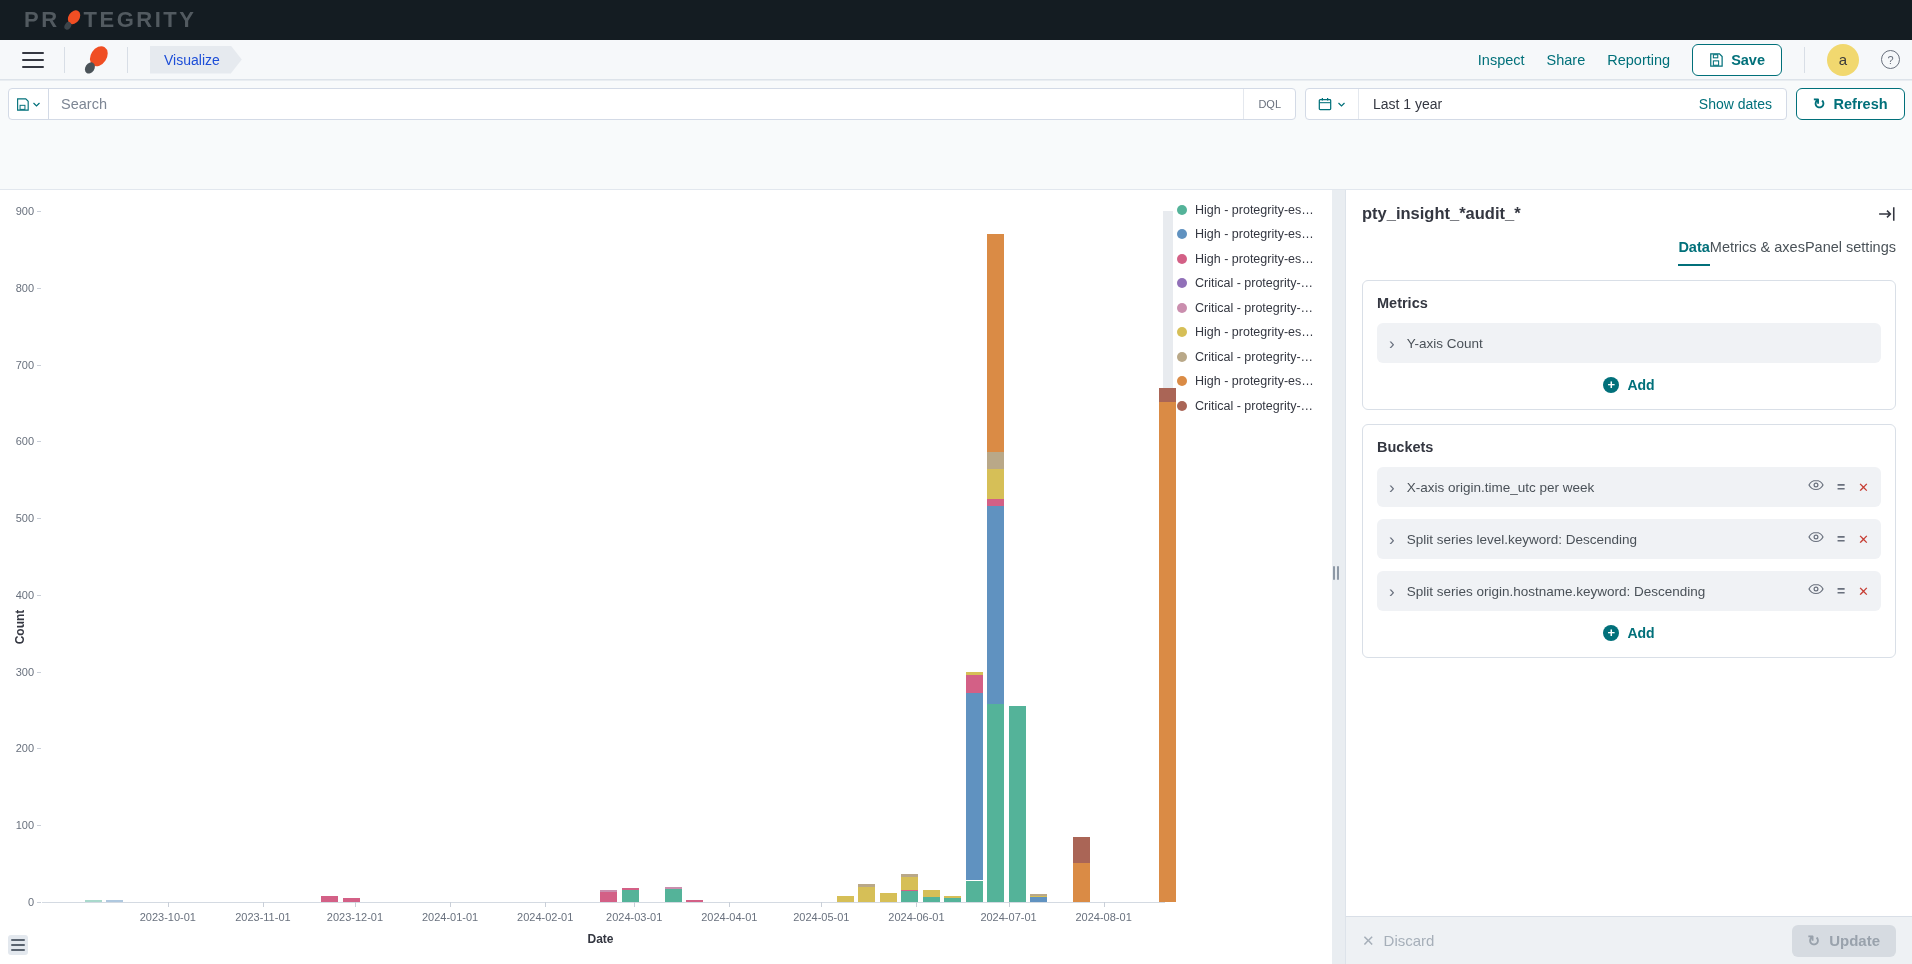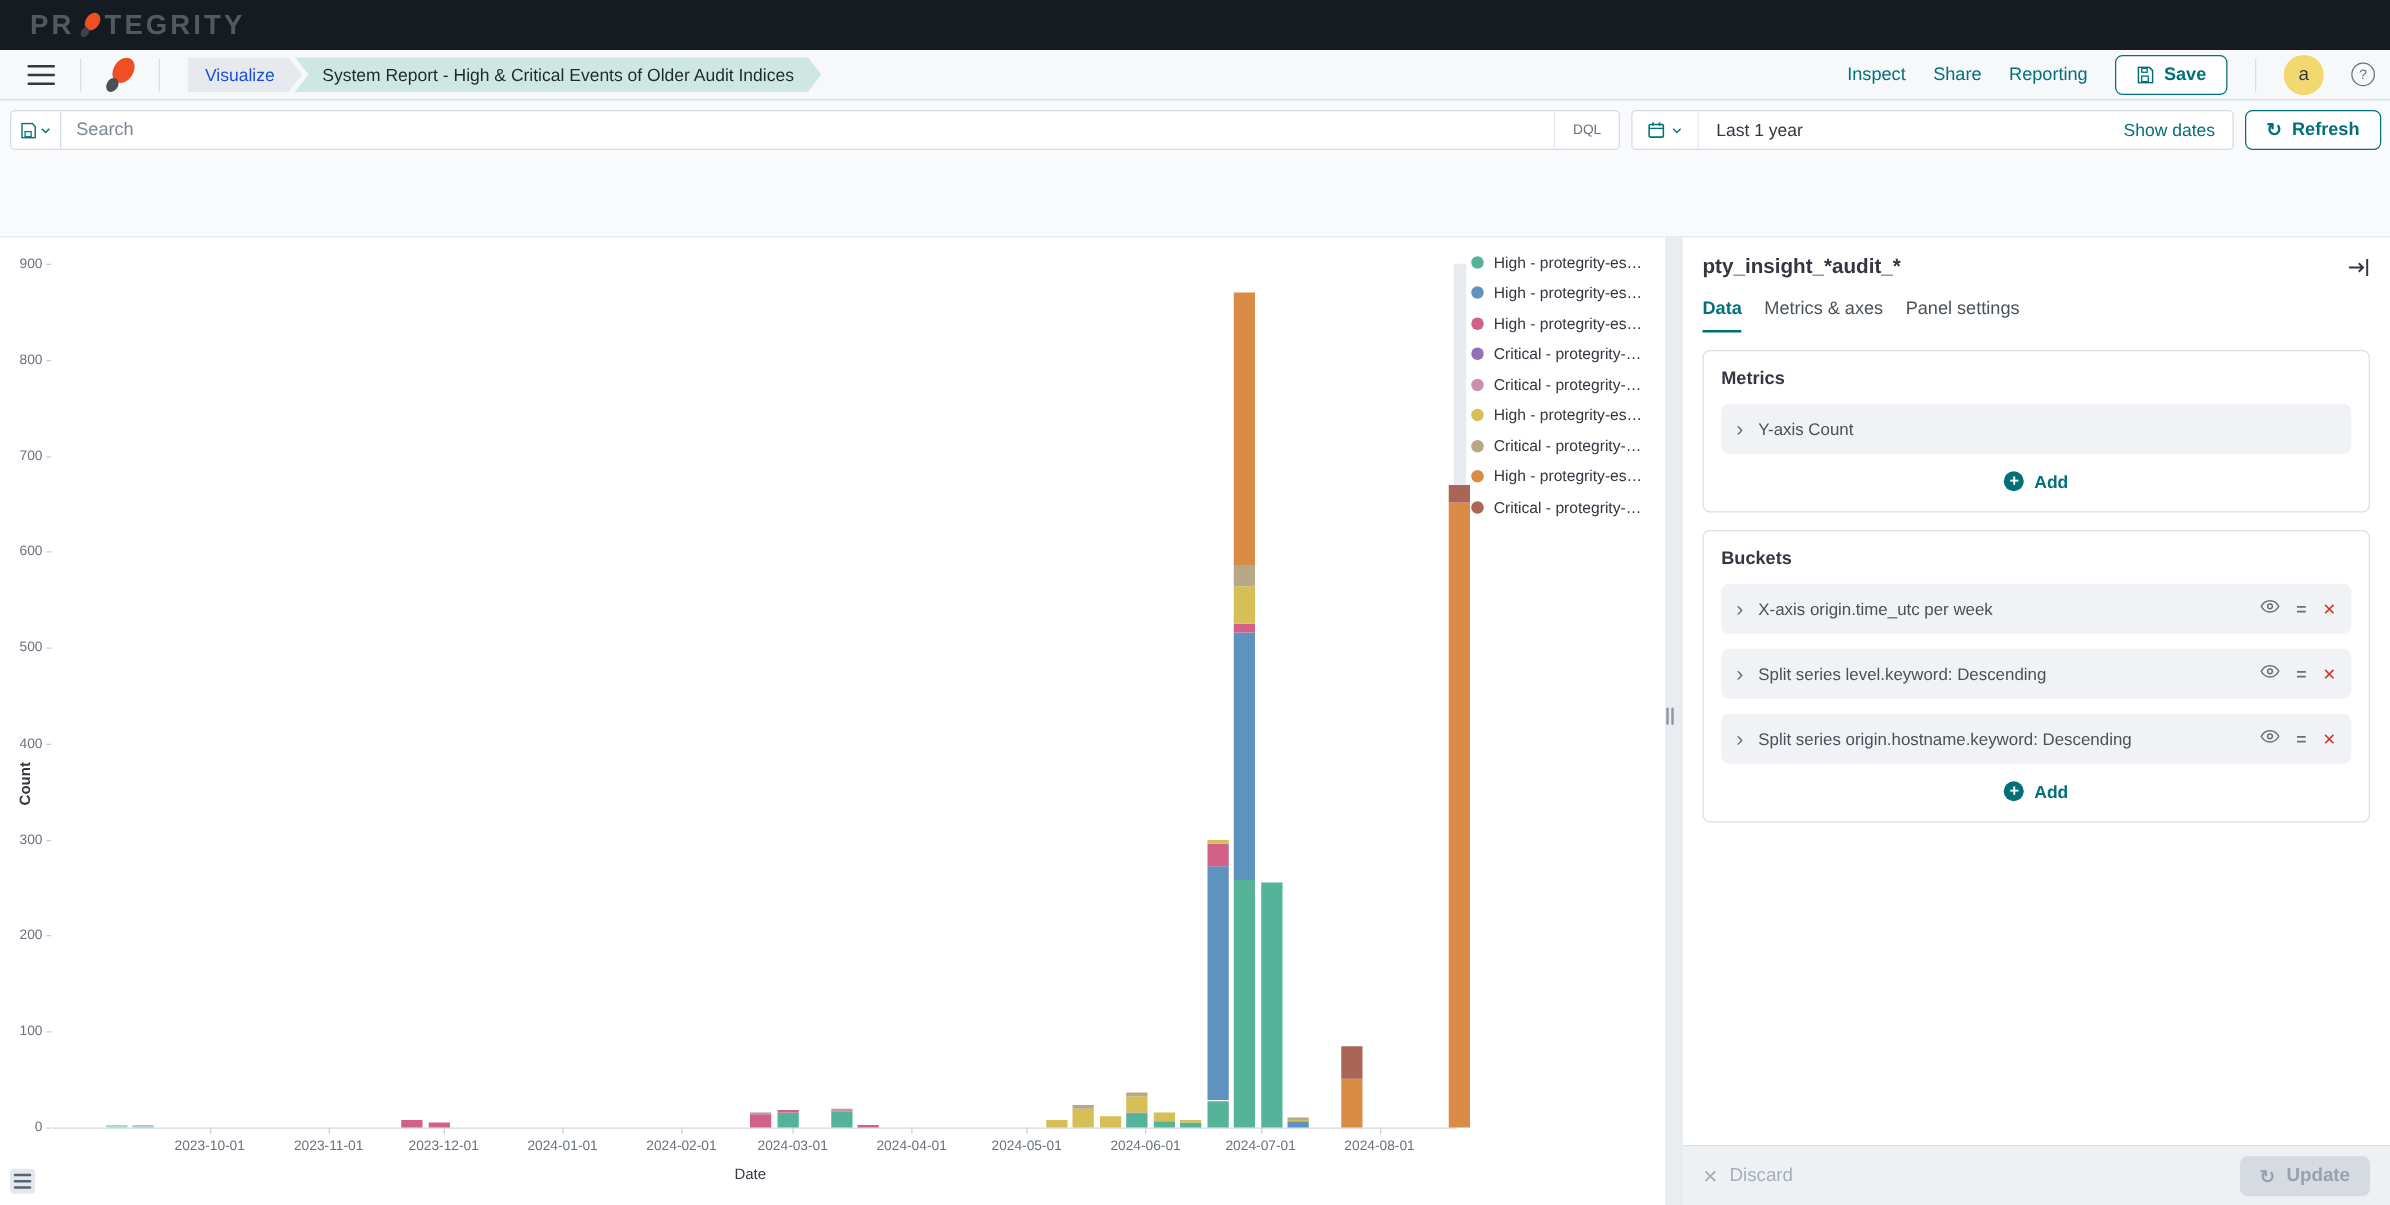--- a/index.html
+++ b/index.html
@@ -48,41 +48,41 @@
   .addfilter { margin-left:14px; color:#01707a; font-size:13.5px; cursor:pointer; }
 
   
   .chart-area { position:absolute; left:0; top:190px; width:1332px; height:774px; background:#fff; }
   .ytick-label { position:absolute; width:32px; text-align:right; font-size:11px; color:#69717e; }
   .ytick-mark { position:absolute; width:4px; height:1px; background:#c9cfd8; }
   .xtick-label { position:absolute; width:90px; text-align:center; font-size:11px; color:#69717e; }
   .xtick-mark { position:absolute; width:1px; height:5px; background:#c9cfd8; }
   .xaxis-line { position:absolute; height:1px; background:#d4dae2; }
   .axis-title-y { position:absolute; left:-2px; top:430px; transform:rotate(-90deg); transform-origin:center; font-size:12px; font-weight:bold; color:#343741; width:44px; text-align:center; }
-  .axis-title-x { position:absolute; font-size:12px; font-weight:normal; color:#343741; }
+  .axis-title-x { position:absolute; font-size:12px; font-weight:bold; color:#343741; }
   .bar-seg { position:absolute; }
   .plot-gutter { position:absolute; background:#e8ebef; }
   .legend { position:absolute; left:1177px; top:10px; display:flex; flex-direction:column;justify-content:space-between; }
   .legend-item { display:flex; align-items:center; gap:8px; height:19px; margin-bottom:5.5px; cursor:pointer; }
   .legend-dot { width:10px; height:10px; border-radius:50%; flex:0 0 auto; }
   .legend-text { font-size:12.5px; color:#343741; white-space:nowrap; }
   .chart-bottom-icon { position:absolute; left:8px; top:745px; width:20px; height:20px; background:#e3e8ee; border-radius:3px; padding:4px 3px; display:flex; flex-direction:column; justify-content:space-between; cursor:pointer; }
   .chart-bottom-icon div { height:1.6px; background:#5a6470; border-radius:1px; }
 
   
   .divider-handle { position:absolute; left:1333px; top:566px; display:flex; gap:2px; cursor:col-resize; }
   .divider-handle div { width:2px; height:14px; background:#8e99a6; border-radius:1px; }
 
   
   .side-panel { position:absolute; left:1345px; top:190px; width:567px; height:774px; background:#fff; border-left:1px solid #dde3ea; }
   .panel-inner { padding:14px 16px 0 16px; }
   .panel-titlerow { display:flex; align-items:center; justify-content:space-between; }
   .panel-title { font-size:16.5px; font-weight:bold; color:#343741; }
   .panel-collapse { color:#343741; cursor:pointer; }
-  .tabs { display:flex; gap:18px; margin-top:16px; }
+  .tabs { display:flex; margin-top:16px;justify-content:flex-end; }
   .tab { font-size:14.5px; color:#4a5258; padding-bottom:9px; cursor:pointer; }
   .tab.active { color:#01707a; font-weight:600; border-bottom:2px solid #01707a; }
   .card { border:1px solid #d9dfe7; border-radius:6px; background:#fff; padding:14px; margin-top:14px; }
   .card-heading { font-size:14.5px; font-weight:bold; color:#343741; }
   .agg-row { margin-top:12px; background:#f0f2f5; border-radius:6px; height:40px; display:flex; align-items:center; padding:0 12px; cursor:pointer; }
   .agg-chevron { color:#69707d; font-size:17px; margin-right:12px; line-height:1; }
   .agg-label { font-size:13.5px; color:#4a5158; flex:1; }
   .agg-icons { display:flex; align-items:center; gap:13px; }
   .agg-icons .eq { color:#69707d; font-weight:bold; font-size:14px; cursor:pointer; }
   .agg-icons .rm { color:#c63c32; font-size:13px; cursor:pointer; }
@@ -113,21 +113,20 @@
       <div></div>
     </div>
   <div class="vsep"></div>
   <svg class="appmark" viewBox="0 0 32 32">
     <ellipse cx="19" cy="12" rx="8.5" ry="11.5" fill="#f04e23" transform="rotate(33 19 12)"></ellipse>
     <ellipse cx="9.5" cy="24.5" rx="4.8" ry="6.4" fill="#4a5258" transform="rotate(33 9.5 24.5)"></ellipse>
   </svg>
   <div class="vsep"></div>
   <div class="crumbs">
       <div class="crumb crumb-0">Visualize</div>
-      <div class="crumb crumb-1">System Report - High &amp; Critical Events of Older Audit Indices</div>
     </div>
   <div class="toolbar-right">
     <div style="display:flex;gap:22px;align-items:center;">
         <span class="toolbar-link">Inspect</span>
         <span class="toolbar-link">Share</span>
         <span class="toolbar-link">Reporting</span>
       </div>
     <button class="save-btn">
       <svg width="14" height="14" viewBox="0 0 16 16">
           <path d="M2 1h10l3 3v11H2z" fill="none" stroke="#01707a" stroke-width="1.4"></path>

